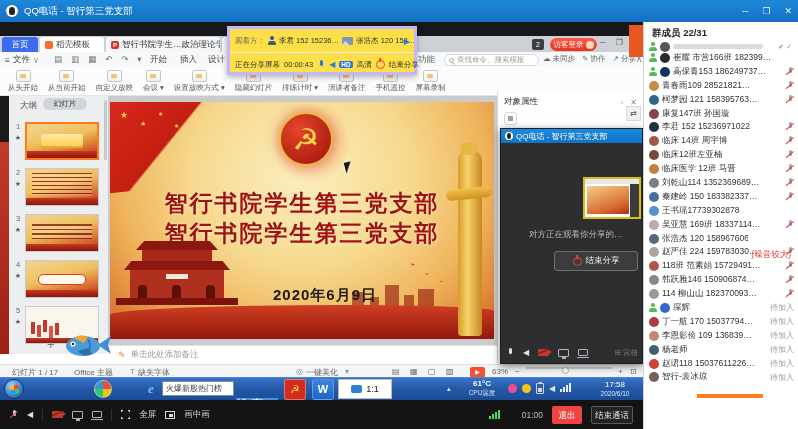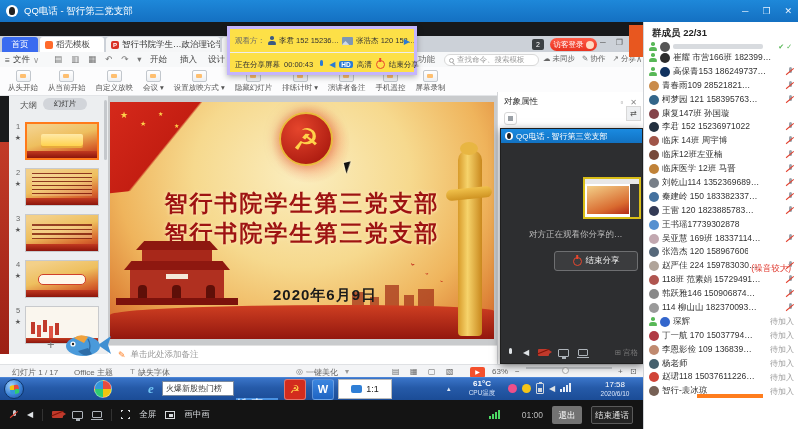--- a/index.html
+++ b/index.html
@@ -208,21 +208,21 @@
   #clock{position:absolute;left:590px;top:2px;width:50px;text-align:center;color:#fff;line-height:1.25;}
   #clock .t{font-size:8px;display:block;}
   #clock .d{font-size:6.5px;color:#dbe7fa;display:block;}
 
   
   #bottombar{left:0;top:400px;width:643px;height:29px;background:#141414;z-index:28;display:flex;align-items:center;gap:9px;padding:0 10px;color:#d6d9dc;font-size:8.5px;}
   .vsep{width:1px;height:12px;background:#333;}
   #sig{display:flex;align-items:flex-end;gap:1px;margin-left:auto;}
   #sig i{display:block;width:2px;background:#4cd964;}
   #btime{color:#bbb;margin-left:13px;}
-  #exitbtn{width:30px;height:18px;background:#737373;border-radius:2px;color:#fff;text-align:center;line-height:18px;}
+  #exitbtn{width:30px;height:18px;background:#ef4444;border-radius:2px;color:#fff;text-align:center;line-height:18px;}
   #endcallbtn{width:42px;height:18px;background:#232323;border:1px solid #5a5a5a;border-radius:2px;color:#e0e0e0;text-align:center;line-height:16px;}
 
   
   #memberpanel{left:643px;top:22px;width:155px;height:407px;background:#fff;border-left:1px solid #cfd2d6;z-index:30;overflow:hidden;}
   #memhdr{padding:5px 0 3px 8px;font-size:9.5px;font-weight:bold;color:#222;}
   #memrows{position:absolute;left:0;right:0;top:20px;bottom:0;overflow:hidden;}
   .mrow{height:13.9px;display:flex;align-items:center;gap:3px;padding:0 4px 0 5px;}
   .mrow.partial{height:9px;}
   .avatar{width:10px;height:10px;border-radius:50%;flex:none;}
   .mlabel{font-size:8.5px;color:#333;white-space:nowrap;overflow:hidden;}
@@ -648,27 +648,20 @@
           </span>
         </div>
         <div class="mrow">
           <span class="avatar" style="background: rgb(68, 113, 159);"></span>
           <span class="mlabel">秦建岭 150 183382337…</span>
           <span class="mright">
             <span class="mic"></span>
           </span>
         </div>
         <div class="mrow">
-          <span class="avatar" style="background: rgb(51, 58, 85);"></span>
-          <span class="mlabel">王雷 120 1823885783…</span>
-          <span class="mright">
-            <span class="mic"></span>
-          </span>
-        </div>
-        <div class="mrow">
           <span class="avatar" style="background: rgb(85, 144, 208);"></span>
           <span class="mlabel">王书瑶17739302878</span>
           <span class="mright"></span>
         </div>
         <div class="mrow">
           <span class="avatar" style="background: rgb(194, 168, 176);"></span>
           <span class="mlabel">吴亚慧 169班 18337114…</span>
           <span class="mright">
             <span class="mic"></span>
           </span>

